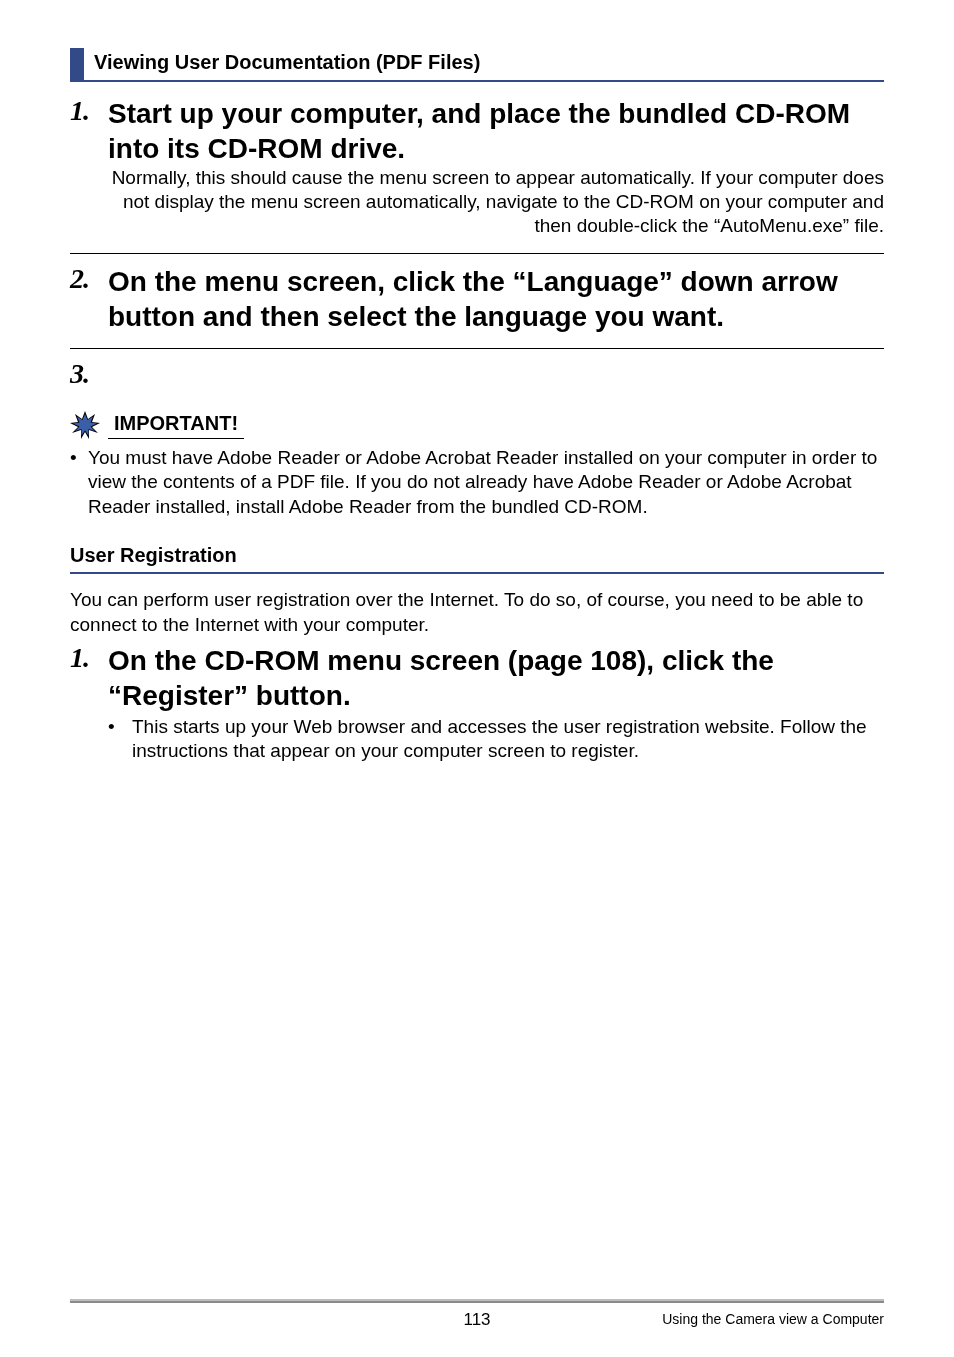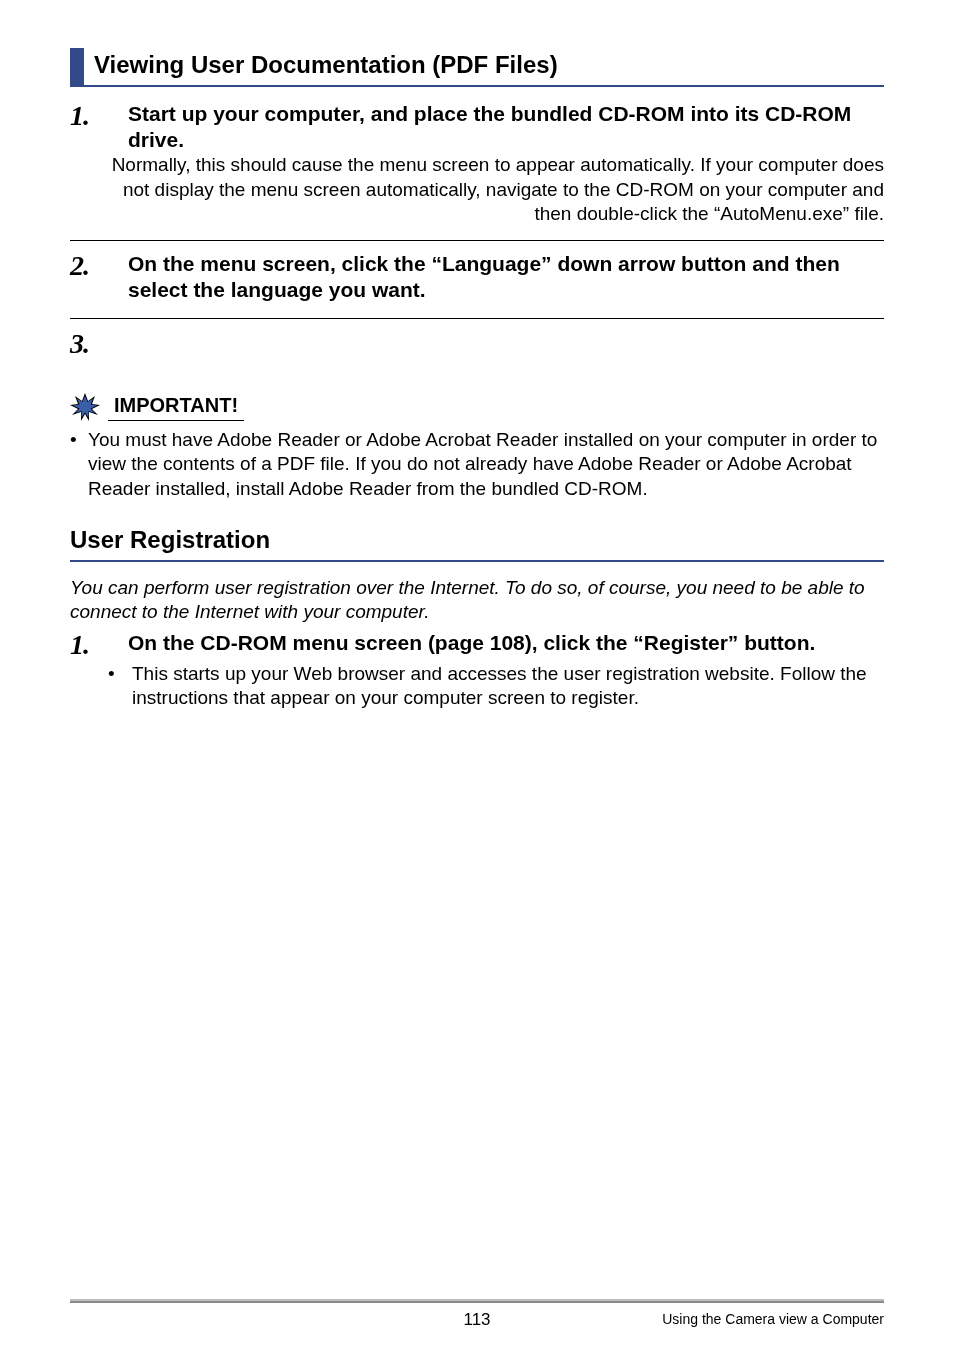--- a/index.html
+++ b/index.html
@@ -20,21 +20,21 @@
     margin-top: 8px;
     margin-bottom: 14px;
   }
   .section-heading .bar {
     width: 14px;
     background: #334a88;
     margin-right: 10px;
   }
   .section-heading .text {
     font-weight: bold;
-    font-size: 24px;
+    font-size: 20px;
     padding: 2px 0 4px 0;
   }
   .step {
     margin-top: 6px;
     margin-bottom: 6px;
   }
   .step-head {
     display: flex;
     align-items: flex-start;
   }
@@ -43,39 +43,38 @@
     font-weight: bold;
     font-size: 28px;
     width: 38px;
     flex-shrink: 0;
     line-height: 1.05;
     font-family: "Times New Roman", serif;
     letter-spacing: -1px;
   }
   .step-title {
     font-weight: bold;
-    font-size: 21px;
+    font-size: 28px;
     line-height: 1.25;
-    margin-left: 20px;
   }
   .step-body {
     margin-left: 38px;
     font-size: 19px;
     line-height: 1.28;
     text-align: right;
   }
   .step-divider {
     border: none;
     border-top: 1px solid #000;
     margin: 14px 0 10px 0;
   }
   .important-row {
     display: flex;
     align-items: center;
-    margin-top: 34px;
+    margin-top: 22px;
     margin-bottom: 6px;
   }
   .important-label {
     font-weight: bold;
     font-size: 20px;
     border-bottom: 1.5px solid #000;
     padding: 0 6px 2px 6px;
     margin-left: 8px;
   }
   .important-body {
@@ -87,21 +86,20 @@
     display: flex;
   }
   .important-body .bullet .dot {
     width: 18px;
     flex-shrink: 0;
   }
   .intro-para {
     font-size: 19px;
     line-height: 1.28;
     margin-bottom: 3px;
-    font-style: italic;
   }
   .sub-bullet {
     display: flex;
     margin-left: 38px;
     margin-top: 2px;
   }
   .sub-bullet .dot {
     width: 24px;
     flex-shrink: 0;
   }

